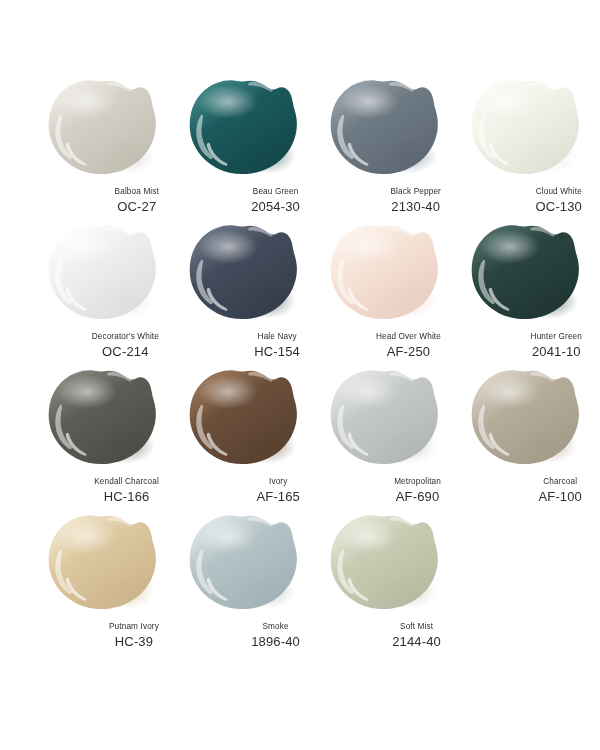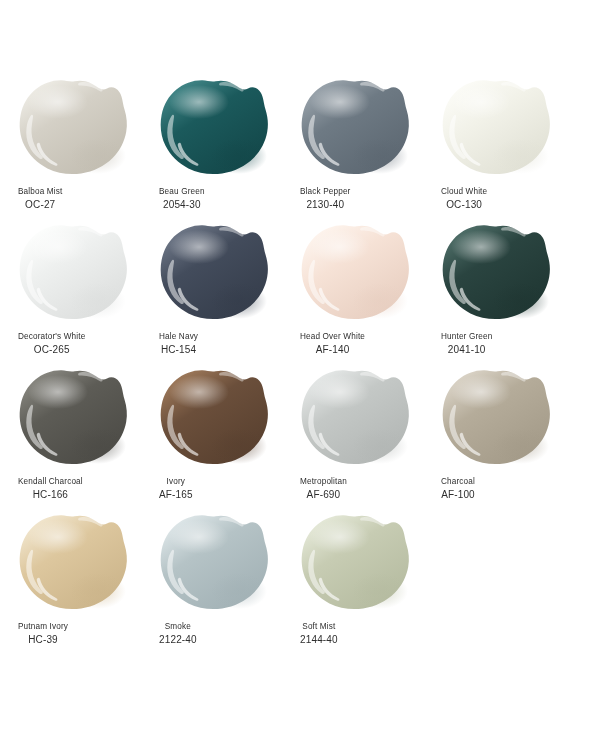--- a/index.html
+++ b/index.html
@@ -25,21 +25,21 @@
     display: grid;
     grid-template-columns: repeat(4, 1fr);
     grid-auto-rows: 145px;
     column-gap: 0px;
     row-gap: 0px;
   }
   .swatch-cell {
     position: relative;
     display: flex;
     flex-direction: column;
-    align-items: flex-start;
+    align-items: flex-end;
   }
   .blob-wrap {
     position: relative;
     width: 112px;
     height: 104px;
     display: block;
   }
   .blob-svg {
     display: block;
     width: 112px;
@@ -53,21 +53,21 @@
   }
   .swatch-name {
     display: block;
     font-size: 8.2px;
     color: #2e2e2e;
     letter-spacing: 0.15px;
     white-space: nowrap;
   }
   .swatch-code {
     display: block;
-    font-size: 10px;
+    font-size: 13px;
     color: #2e2e2e;
     letter-spacing: 0.15px;
     white-space: nowrap;
   }
 </style>
 </head>
 <body>
 
 <div id="palette-sheet">
   <div class="swatch-grid">
@@ -216,21 +216,21 @@
             <path d="M56.5,3.2 C66,1.2 73.5,4.8 78.5,8.6 C82.5,11.6 85.5,12.2 89,10.4 C93.5,8.1 98.5,9.6 101.5,14.2 C104.6,19 104.4,24.6 106.5,31.5 C108.8,39 109.6,46.2 108.2,54 C106.5,63.6 101.8,72.8 94.6,80 C86.4,88.2 75.4,93.6 63.2,95.4 C51.6,97.1 39.6,95.4 29.4,90.4 C19.4,85.5 11.2,77.4 6.4,67.6 C1.8,58.2 0.6,47.4 2.6,37 C4.6,26.6 9.8,17.6 17.4,11.4 C24.8,5.4 34,2 43.4,2.2 C48,2.3 52.2,4.1 56.5,3.2 Z" fill="url(#g4)"></path>
             <ellipse cx="40" cy="24" rx="30" ry="17" fill="url(#h4)" opacity="0.75"></ellipse>
             <ellipse cx="80" cy="78" rx="28" ry="18" fill="url(#s4)"></ellipse>
             <path d="M14,46 C12,58 16,70 24,78 C26,80 24,82 21.5,80.5 C12,74 7,62 8.5,50 C9,45 10.5,41 12.5,38 C14,35.6 15.5,37 15,39 Z" fill="#ffffff" opacity="0.5"></path>
             <path d="M22,66 C24,74 30,81 38,85 C40.5,86.2 39.5,88.6 37,87.6 C27.5,83.8 20.6,76 18.8,67.5 C18.3,65 21.4,63.8 22,66 Z" fill="#ffffff" opacity="0.62"></path>
             <path d="M62,4.4 C72,2.8 80,7 84,11 C85.6,12.6 84,14.4 82,13.2 C76,9.6 69.5,7.2 62,7.6 C59.6,7.7 59.4,4.8 62,4.4 Z" fill="#ffffff" opacity="0.42"></path>
           </svg>
         </div>
         <div class="swatch-caption">
           <span class="swatch-name">Decorator's White</span>
-          <span class="swatch-code">OC-265</span>
+          <span class="swatch-code">OC-214</span>
         </div>
       </div>
       <div class="swatch-cell">
         <div class="blob-wrap">
           <svg class="blob-svg" viewBox="0 0 112 104">
             <defs>
               <linearGradient id="g5" x1="0.18" y1="0.08" x2="0.82" y2="0.95">
                 <stop offset="0%" stop-color="#6b7484"></stop>
                 <stop offset="34%" stop-color="#434c5c"></stop>
                 <stop offset="100%" stop-color="#353d4b"></stop>
@@ -278,21 +278,21 @@
             <path d="M56.5,3.2 C66,1.2 73.5,4.8 78.5,8.6 C82.5,11.6 85.5,12.2 89,10.4 C93.5,8.1 98.5,9.6 101.5,14.2 C104.6,19 104.4,24.6 106.5,31.5 C108.8,39 109.6,46.2 108.2,54 C106.5,63.6 101.8,72.8 94.6,80 C86.4,88.2 75.4,93.6 63.2,95.4 C51.6,97.1 39.6,95.4 29.4,90.4 C19.4,85.5 11.2,77.4 6.4,67.6 C1.8,58.2 0.6,47.4 2.6,37 C4.6,26.6 9.8,17.6 17.4,11.4 C24.8,5.4 34,2 43.4,2.2 C48,2.3 52.2,4.1 56.5,3.2 Z" fill="url(#g6)"></path>
             <ellipse cx="40" cy="24" rx="30" ry="17" fill="url(#h6)" opacity="0.75"></ellipse>
             <ellipse cx="80" cy="78" rx="28" ry="18" fill="url(#s6)"></ellipse>
             <path d="M14,46 C12,58 16,70 24,78 C26,80 24,82 21.5,80.5 C12,74 7,62 8.5,50 C9,45 10.5,41 12.5,38 C14,35.6 15.5,37 15,39 Z" fill="#ffffff" opacity="0.5"></path>
             <path d="M22,66 C24,74 30,81 38,85 C40.5,86.2 39.5,88.6 37,87.6 C27.5,83.8 20.6,76 18.8,67.5 C18.3,65 21.4,63.8 22,66 Z" fill="#ffffff" opacity="0.62"></path>
             <path d="M62,4.4 C72,2.8 80,7 84,11 C85.6,12.6 84,14.4 82,13.2 C76,9.6 69.5,7.2 62,7.6 C59.6,7.7 59.4,4.8 62,4.4 Z" fill="#ffffff" opacity="0.42"></path>
           </svg>
         </div>
         <div class="swatch-caption">
           <span class="swatch-name">Head Over White</span>
-          <span class="swatch-code">AF-140</span>
+          <span class="swatch-code">AF-250</span>
         </div>
       </div>
       <div class="swatch-cell">
         <div class="blob-wrap">
           <svg class="blob-svg" viewBox="0 0 112 104">
             <defs>
               <linearGradient id="g7" x1="0.18" y1="0.08" x2="0.82" y2="0.95">
                 <stop offset="0%" stop-color="#4c6b65"></stop>
                 <stop offset="34%" stop-color="#2a4440"></stop>
                 <stop offset="100%" stop-color="#1f3632"></stop>
@@ -495,21 +495,21 @@
             <path d="M56.5,3.2 C66,1.2 73.5,4.8 78.5,8.6 C82.5,11.6 85.5,12.2 89,10.4 C93.5,8.1 98.5,9.6 101.5,14.2 C104.6,19 104.4,24.6 106.5,31.5 C108.8,39 109.6,46.2 108.2,54 C106.5,63.6 101.8,72.8 94.6,80 C86.4,88.2 75.4,93.6 63.2,95.4 C51.6,97.1 39.6,95.4 29.4,90.4 C19.4,85.5 11.2,77.4 6.4,67.6 C1.8,58.2 0.6,47.4 2.6,37 C4.6,26.6 9.8,17.6 17.4,11.4 C24.8,5.4 34,2 43.4,2.2 C48,2.3 52.2,4.1 56.5,3.2 Z" fill="url(#g13)"></path>
             <ellipse cx="40" cy="24" rx="30" ry="17" fill="url(#h13)" opacity="0.75"></ellipse>
             <ellipse cx="80" cy="78" rx="28" ry="18" fill="url(#s13)"></ellipse>
             <path d="M14,46 C12,58 16,70 24,78 C26,80 24,82 21.5,80.5 C12,74 7,62 8.5,50 C9,45 10.5,41 12.5,38 C14,35.6 15.5,37 15,39 Z" fill="#ffffff" opacity="0.5"></path>
             <path d="M22,66 C24,74 30,81 38,85 C40.5,86.2 39.5,88.6 37,87.6 C27.5,83.8 20.6,76 18.8,67.5 C18.3,65 21.4,63.8 22,66 Z" fill="#ffffff" opacity="0.62"></path>
             <path d="M62,4.4 C72,2.8 80,7 84,11 C85.6,12.6 84,14.4 82,13.2 C76,9.6 69.5,7.2 62,7.6 C59.6,7.7 59.4,4.8 62,4.4 Z" fill="#ffffff" opacity="0.42"></path>
           </svg>
         </div>
         <div class="swatch-caption">
           <span class="swatch-name">Smoke</span>
-          <span class="swatch-code">2122-40</span>
+          <span class="swatch-code">1896-40</span>
         </div>
       </div>
       <div class="swatch-cell">
         <div class="blob-wrap">
           <svg class="blob-svg" viewBox="0 0 112 104">
             <defs>
               <linearGradient id="g14" x1="0.18" y1="0.08" x2="0.82" y2="0.95">
                 <stop offset="0%" stop-color="#e3e7d6"></stop>
                 <stop offset="34%" stop-color="#c7ccb3"></stop>
                 <stop offset="100%" stop-color="#b5bba0"></stop>

